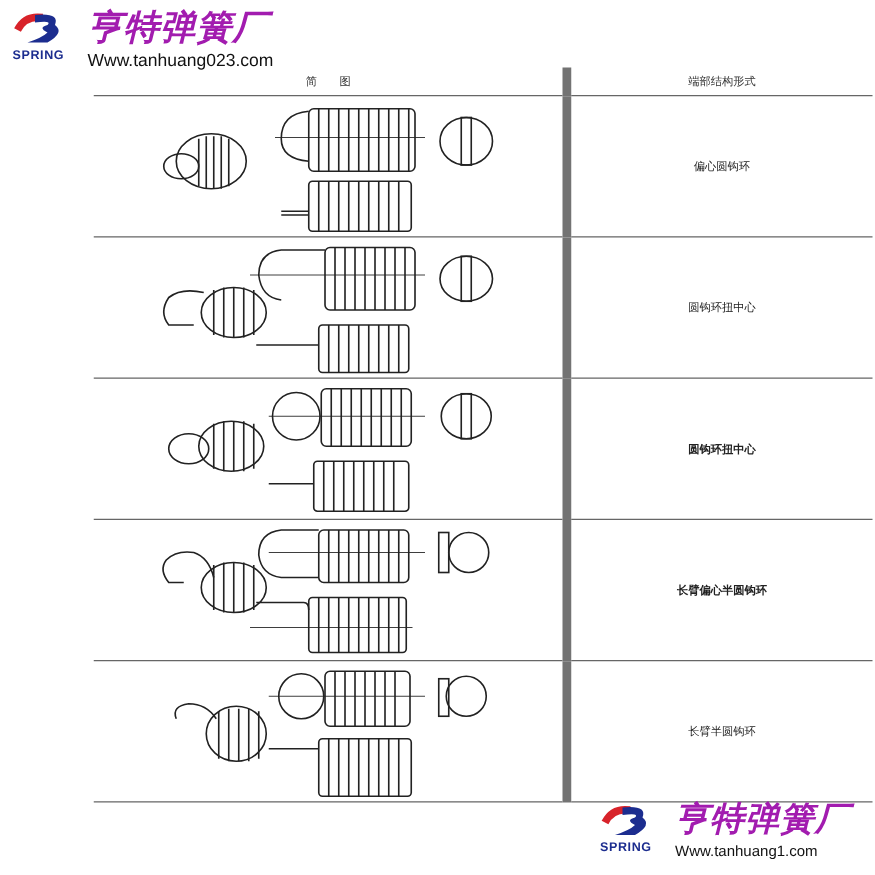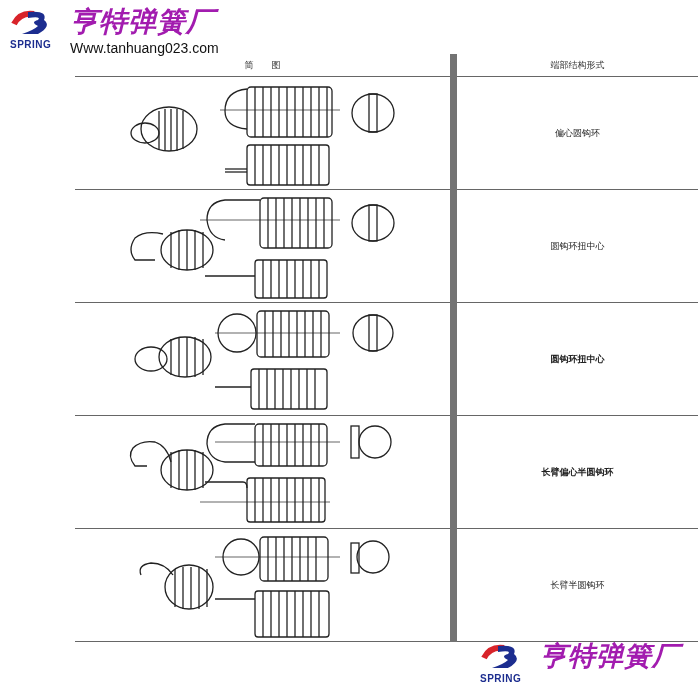--- a/index.html
+++ b/index.html
@@ -273,14 +273,15 @@
 <div class="logo logo-bot">
   <div class="mark">
     <svg width="48" height="32" viewBox="0 0 48 32">
       <path d="M6 18 Q12 6 26 8" stroke="#d8232a" stroke-width="6" fill="none"></path>
       <path d="M20 6 Q40 4 36 14 Q44 20 30 28 L14 28 Q26 24 30 20 Q22 16 30 14 Q34 10 20 12 Z" fill="#1c2d8f"></path>
     </svg>
     <span class="spring-word">SPRING</span>
   </div>
   <div class="brand">
     <div class="cn">亨特弹簧厂</div>
+    <div class="url">Www.tanhuang1.com</div>
   </div>
 </div>
 
 </body></html>

